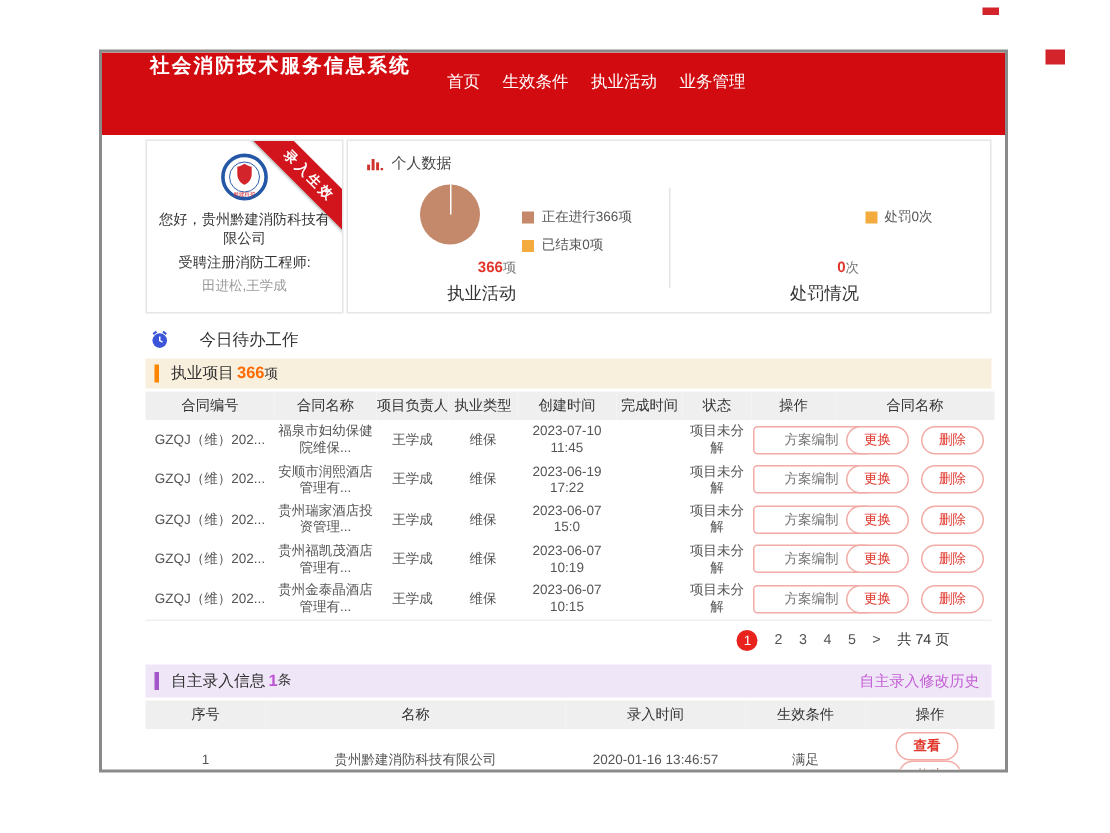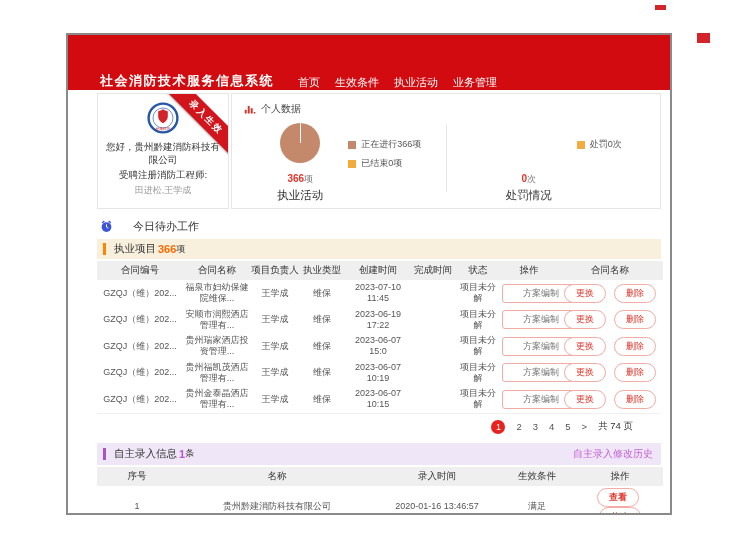--- a/index.html
+++ b/index.html
@@ -6,21 +6,21 @@
   html,body { width:740px; height:555px; background:#fff; font-family:"Liberation Sans","DejaVu Sans",sans-serif; }
   .canvas { position:relative; width:740px; height:555px; background:#fff; overflow:hidden; }
   .artifact { position:absolute; background:#d2242a; }
   .a1 { left:697px; top:33px; width:13px; height:10px; }
   .a2 { left:655px; top:5px; width:11px; height:5px; }
 
   .window { position:absolute; left:66px; top:33px; width:606px; height:482px;
             border:2px solid #8a8a8a; background:#fff; overflow:hidden; }
 
   
-  .appbar { height:55px; background:#d20b10; display:flex; align-items:flex-end; padding-left:32px; }
+  .appbar { height:55px; background:#d20b10; display:flex; align-items:flex-start; padding-left:32px; }
   .app-title { color:#fff; font-weight:bold; font-size:13px; letter-spacing:1.5px; }
   .nav { display:flex; gap:15px; margin-left:24px; margin-top:12px; }
   .nav-item { color:#fff; font-size:11px; cursor:pointer; }
 
   
   .cards-row { display:flex; gap:2px; margin:3px 9px 0 29px; height:116px; }
   .card { background:#fff; border:1px solid #e6e6e6; position:relative; }
   .user-card { width:132px; overflow:hidden; text-align:center; padding-top:8px; flex-shrink:0; }
   .ribbon { position:absolute; top:14px; right:-30px; transform:rotate(45deg); background:#d2151c;
             color:#fff; font-size:9px; font-weight:bold; width:104px; text-align:center;
@@ -28,21 +28,21 @@
   .logo { display:block; margin:0 auto; }
   .greeting { font-size:9.5px; color:#333; margin:7px 8px 0; line-height:1.35; }
   .eng-label { font-size:9.5px; color:#333; margin-top:2px; }
   .eng-names { font-size:9px; color:#9a9a9a; margin-top:2px; }
 
   .data-card { flex:1; }
   .card-head { display:flex; align-items:center; gap:5px; padding:8px 0 0 12px; }
   .card-head-title { font-size:10px; color:#444; }
   .card-body { display:flex; padding-top:7px; height:88px; }
   .half { flex:1; display:flex; justify-content:center; gap:4px; }
-  .chart-col { width:88px; text-align:center; }
+  .chart-col { width:88px; text-align:right; }
   .pie { width:40px; height:40px; border-radius:50%; margin:0 auto; position:relative; }
   .pie-tick { position:absolute; left:50%; top:0; width:1px; height:50%; background:#fff; }
   .pie.ghost { background:transparent !important; }
   .count { margin-top:5px; }
   .count-num { color:#e0362c; font-weight:bold; font-size:10px; }
   .count-unit { color:#777; font-size:9px; }
   .chart-label { color:#333; font-size:11.5px; margin-top:2px; }
   .legend { display:flex; flex-direction:column; gap:6px; margin-top:15px; }
   .legend-item { display:flex; align-items:center; font-size:9px; color:#555; }
   .sw { width:8px; height:8px; display:inline-block; margin-right:5px; }

